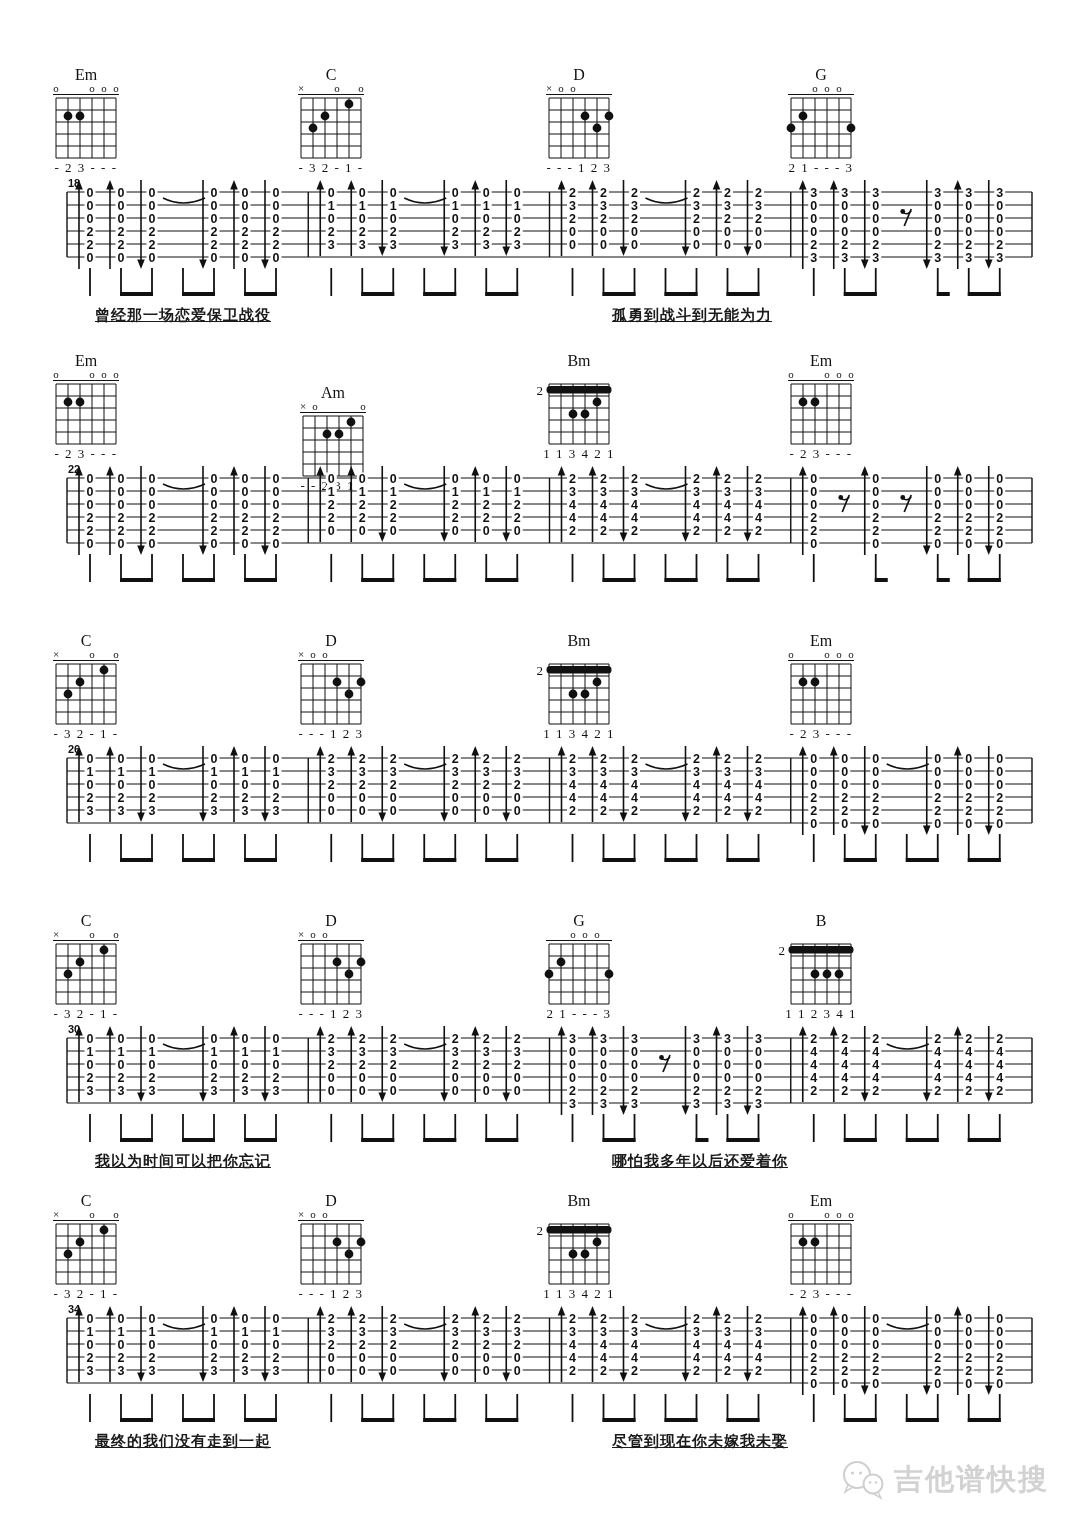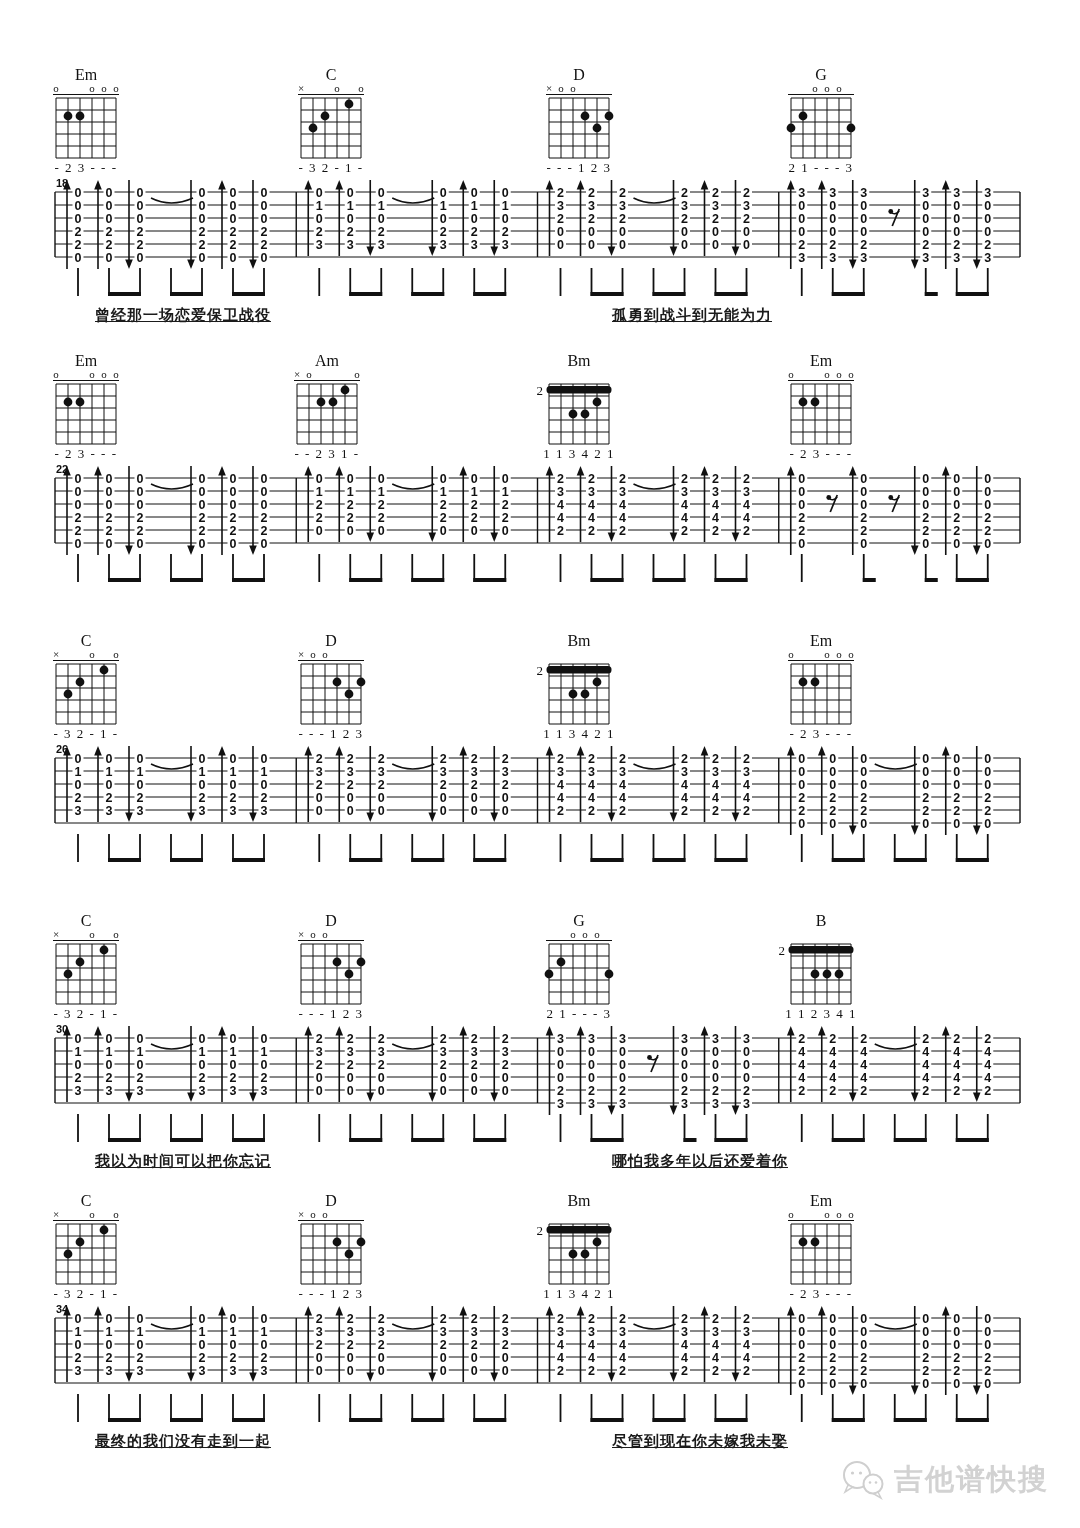--- a/index.html
+++ b/index.html
@@ -3,21 +3,21 @@
 <meta charset="utf-8">
 <style>
   html,body{margin:0;padding:0;}
   body{
     width:1080px;height:1528px;position:relative;background:#ffffff;
     font-family:"Liberation Sans","DejaVu Sans",sans-serif;color:#111;
     overflow:hidden;
   }
   .system{position:absolute;left:0;width:1080px;height:270px;}
   .chord{position:absolute;top:0;}
-  .tabwrap{position:absolute;left:0;top:112px;width:988px;height:126px;}
+  .tabwrap{position:absolute;left:0;top:112px;width:988px;height:126px;padding-left:12px;}
   .lyrics{position:absolute;top:240px;left:0;width:1080px;height:24px;}
   .lyric{
     position:absolute;font-size:15px;font-weight:600;letter-spacing:1px;
     color:#1b1b1b;white-space:nowrap;text-decoration:underline;
   }
   .lyric.left{left:95px;}
   .lyric.right{left:612px;}
   .footer{position:absolute;left:838px;top:1452px;width:230px;height:66px;text-align:right;}
   .page-frag{
     position:absolute;left:126px;top:14px;font-size:12px;color:#8f8f8f;z-index:1;
@@ -522,21 +522,21 @@
           <line x1="15" y1="32" x2="75" y2="32" stroke="#111" stroke-width="1"></line>
           <line x1="15" y1="44" x2="75" y2="44" stroke="#111" stroke-width="1"></line>
           <line x1="15" y1="56" x2="75" y2="56" stroke="#111" stroke-width="1"></line>
           <line x1="15" y1="68" x2="75" y2="68" stroke="#111" stroke-width="1"></line>
           <line x1="15" y1="80" x2="75" y2="80" stroke="#111" stroke-width="1"></line>
           <line x1="15" y1="92" x2="75" y2="92" stroke="#111" stroke-width="1"></line>
           <circle cx="27" cy="50" r="4.4" fill="#111"></circle>
           <circle cx="39" cy="50" r="4.4" fill="#111"></circle>
           <text x="45" y="106" text-anchor="middle" font-size="13" letter-spacing="1.5" font-family="'Liberation Serif',serif">- 2 3 - - -</text>
         </svg></div>
-      <div class="chord" style="left: 282px;"><svg width="92" height="112" viewBox="0 0 92 112">
+      <div class="chord" style="left: 288px; margin-top: 32px;"><svg width="92" height="112" viewBox="0 0 92 112">
           <text x="45" y="14" text-anchor="middle" font-size="16" font-family="'Liberation Serif','DejaVu Serif',serif">Am</text>
           <text x="15" y="26" text-anchor="middle" font-size="11" font-family="'Liberation Serif',serif">×</text>
           <text x="27" y="26" text-anchor="middle" font-size="11" font-family="'Liberation Serif',serif">o</text>
           <text x="75" y="26" text-anchor="middle" font-size="11" font-family="'Liberation Serif',serif">o</text>
           <line x1="12" y1="28.5" x2="78" y2="28.5" stroke="#111" stroke-width="1"></line>
           <line x1="15" y1="32" x2="15" y2="92" stroke="#111" stroke-width="1"></line>
           <line x1="27" y1="32" x2="27" y2="92" stroke="#111" stroke-width="1"></line>
           <line x1="39" y1="32" x2="39" y2="92" stroke="#111" stroke-width="1"></line>
           <line x1="51" y1="32" x2="51" y2="92" stroke="#111" stroke-width="1"></line>
           <line x1="63" y1="32" x2="63" y2="92" stroke="#111" stroke-width="1"></line>

